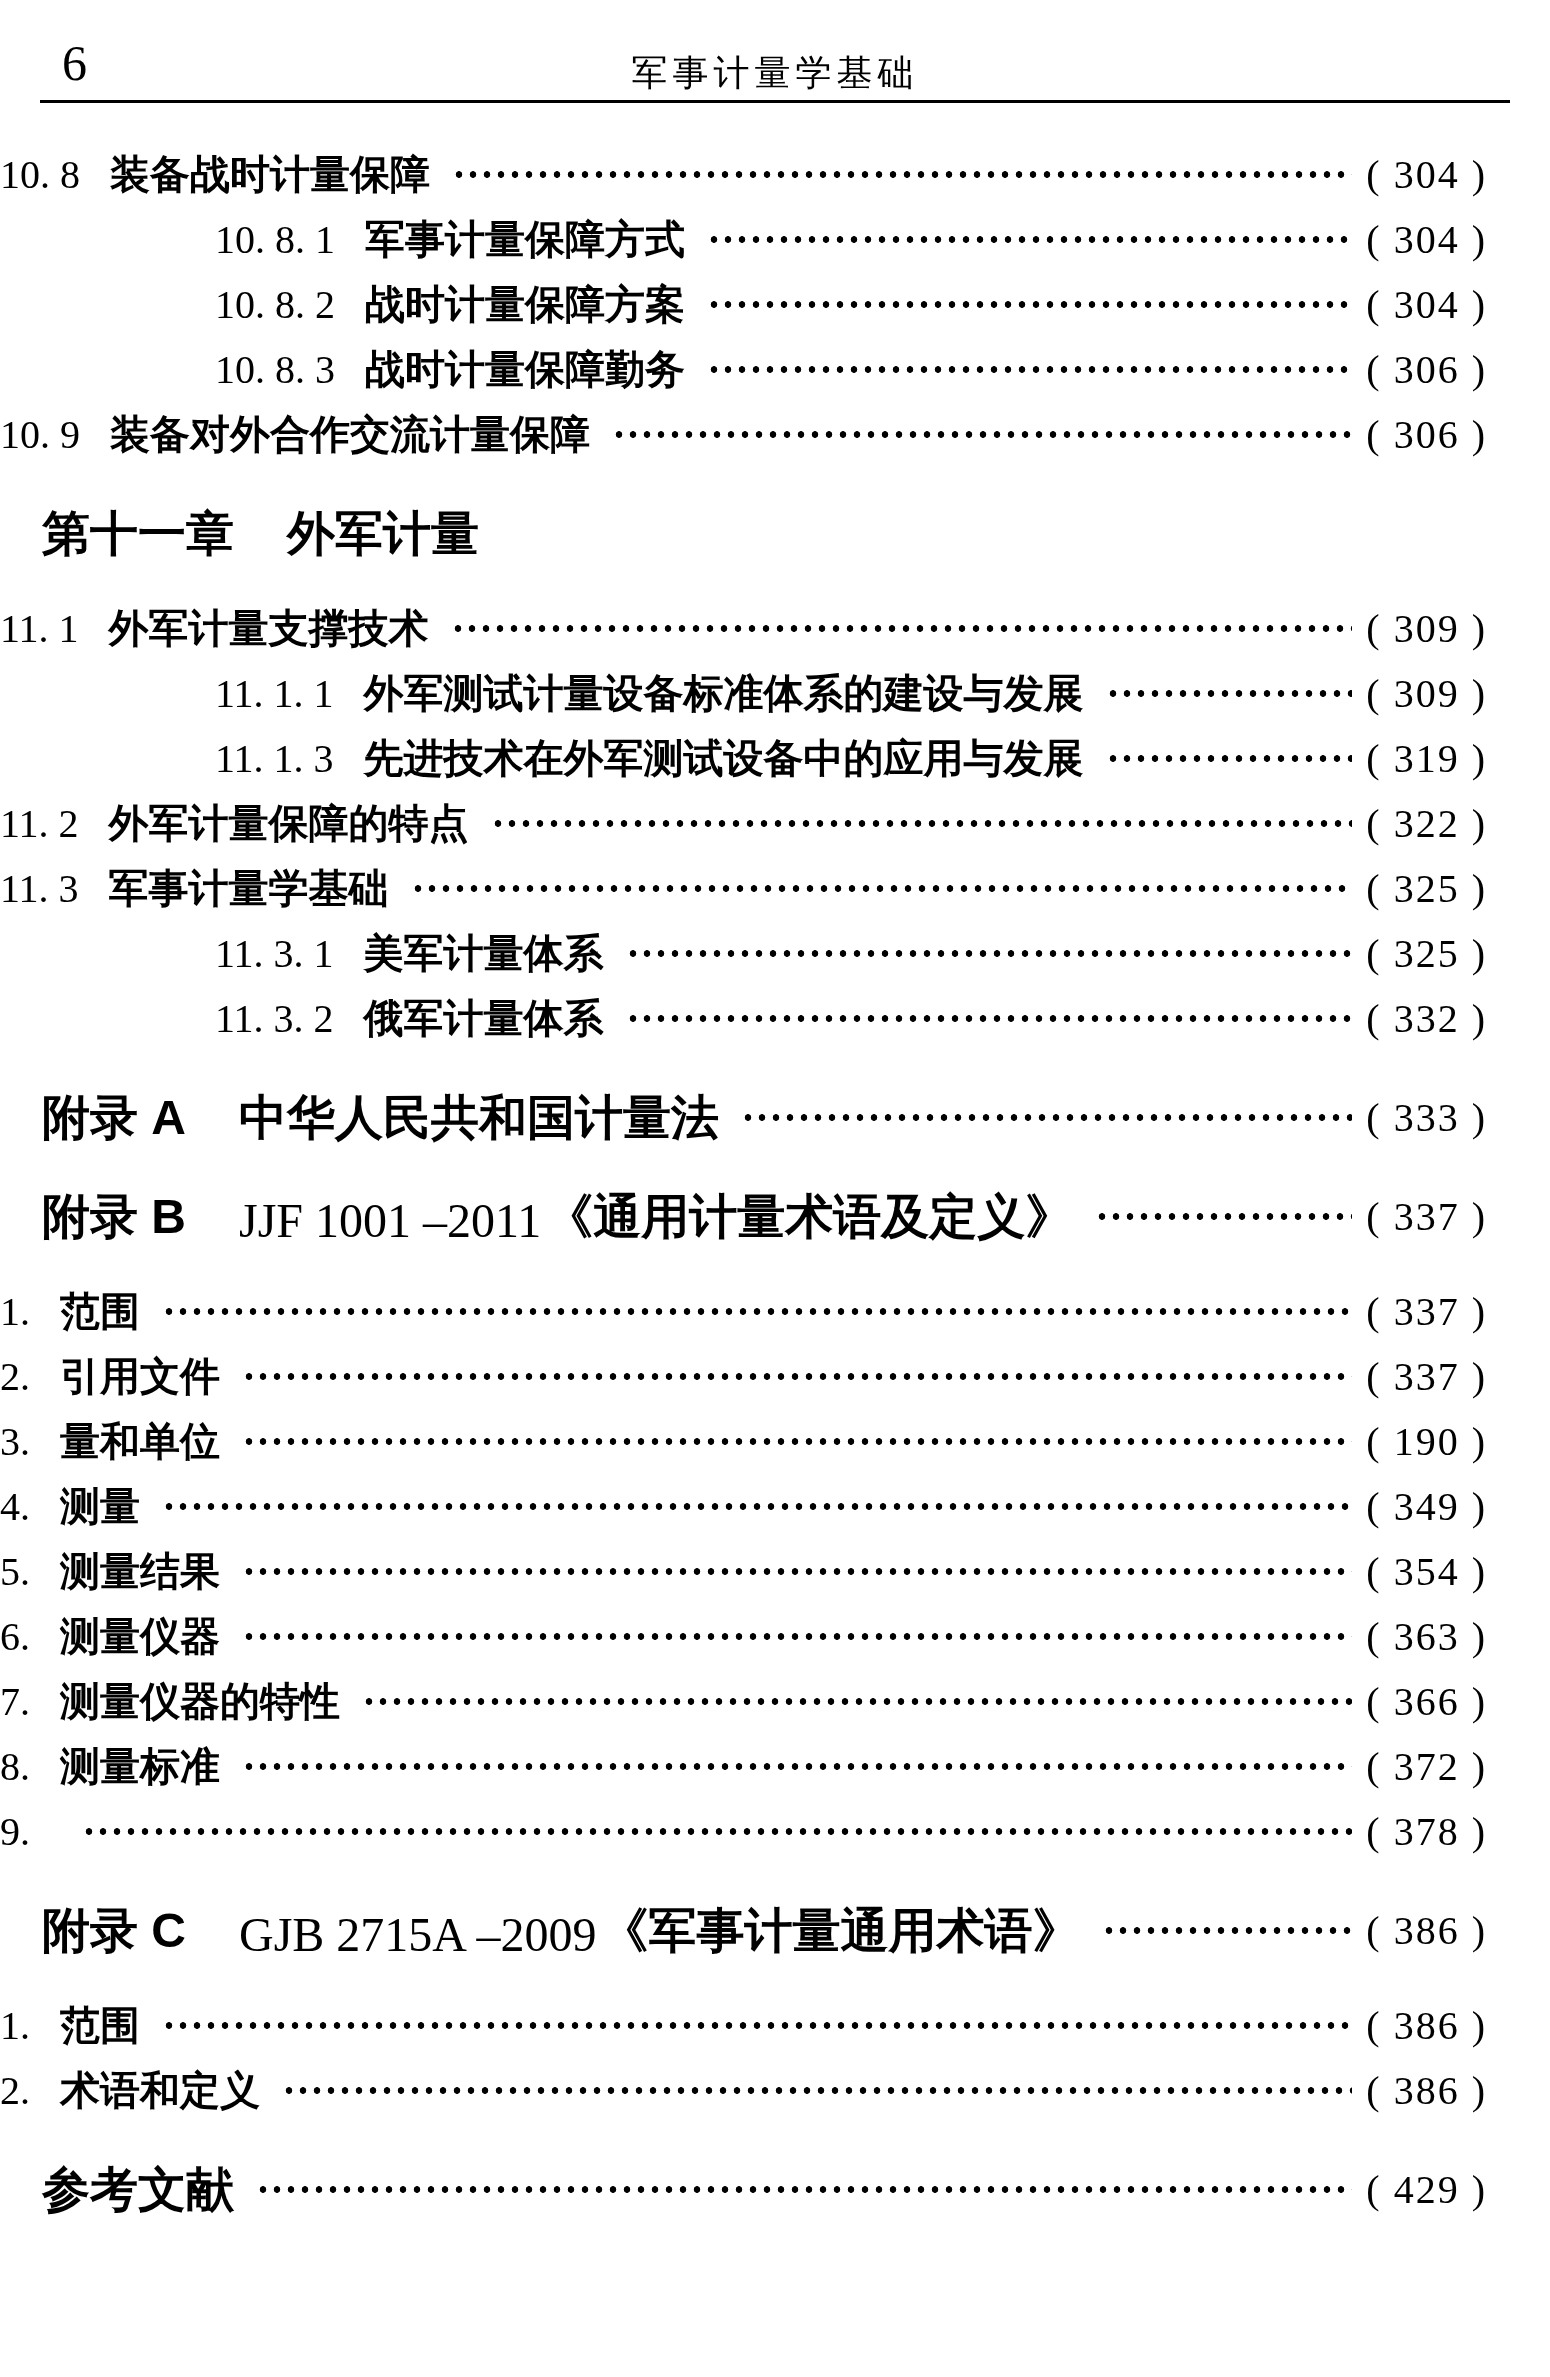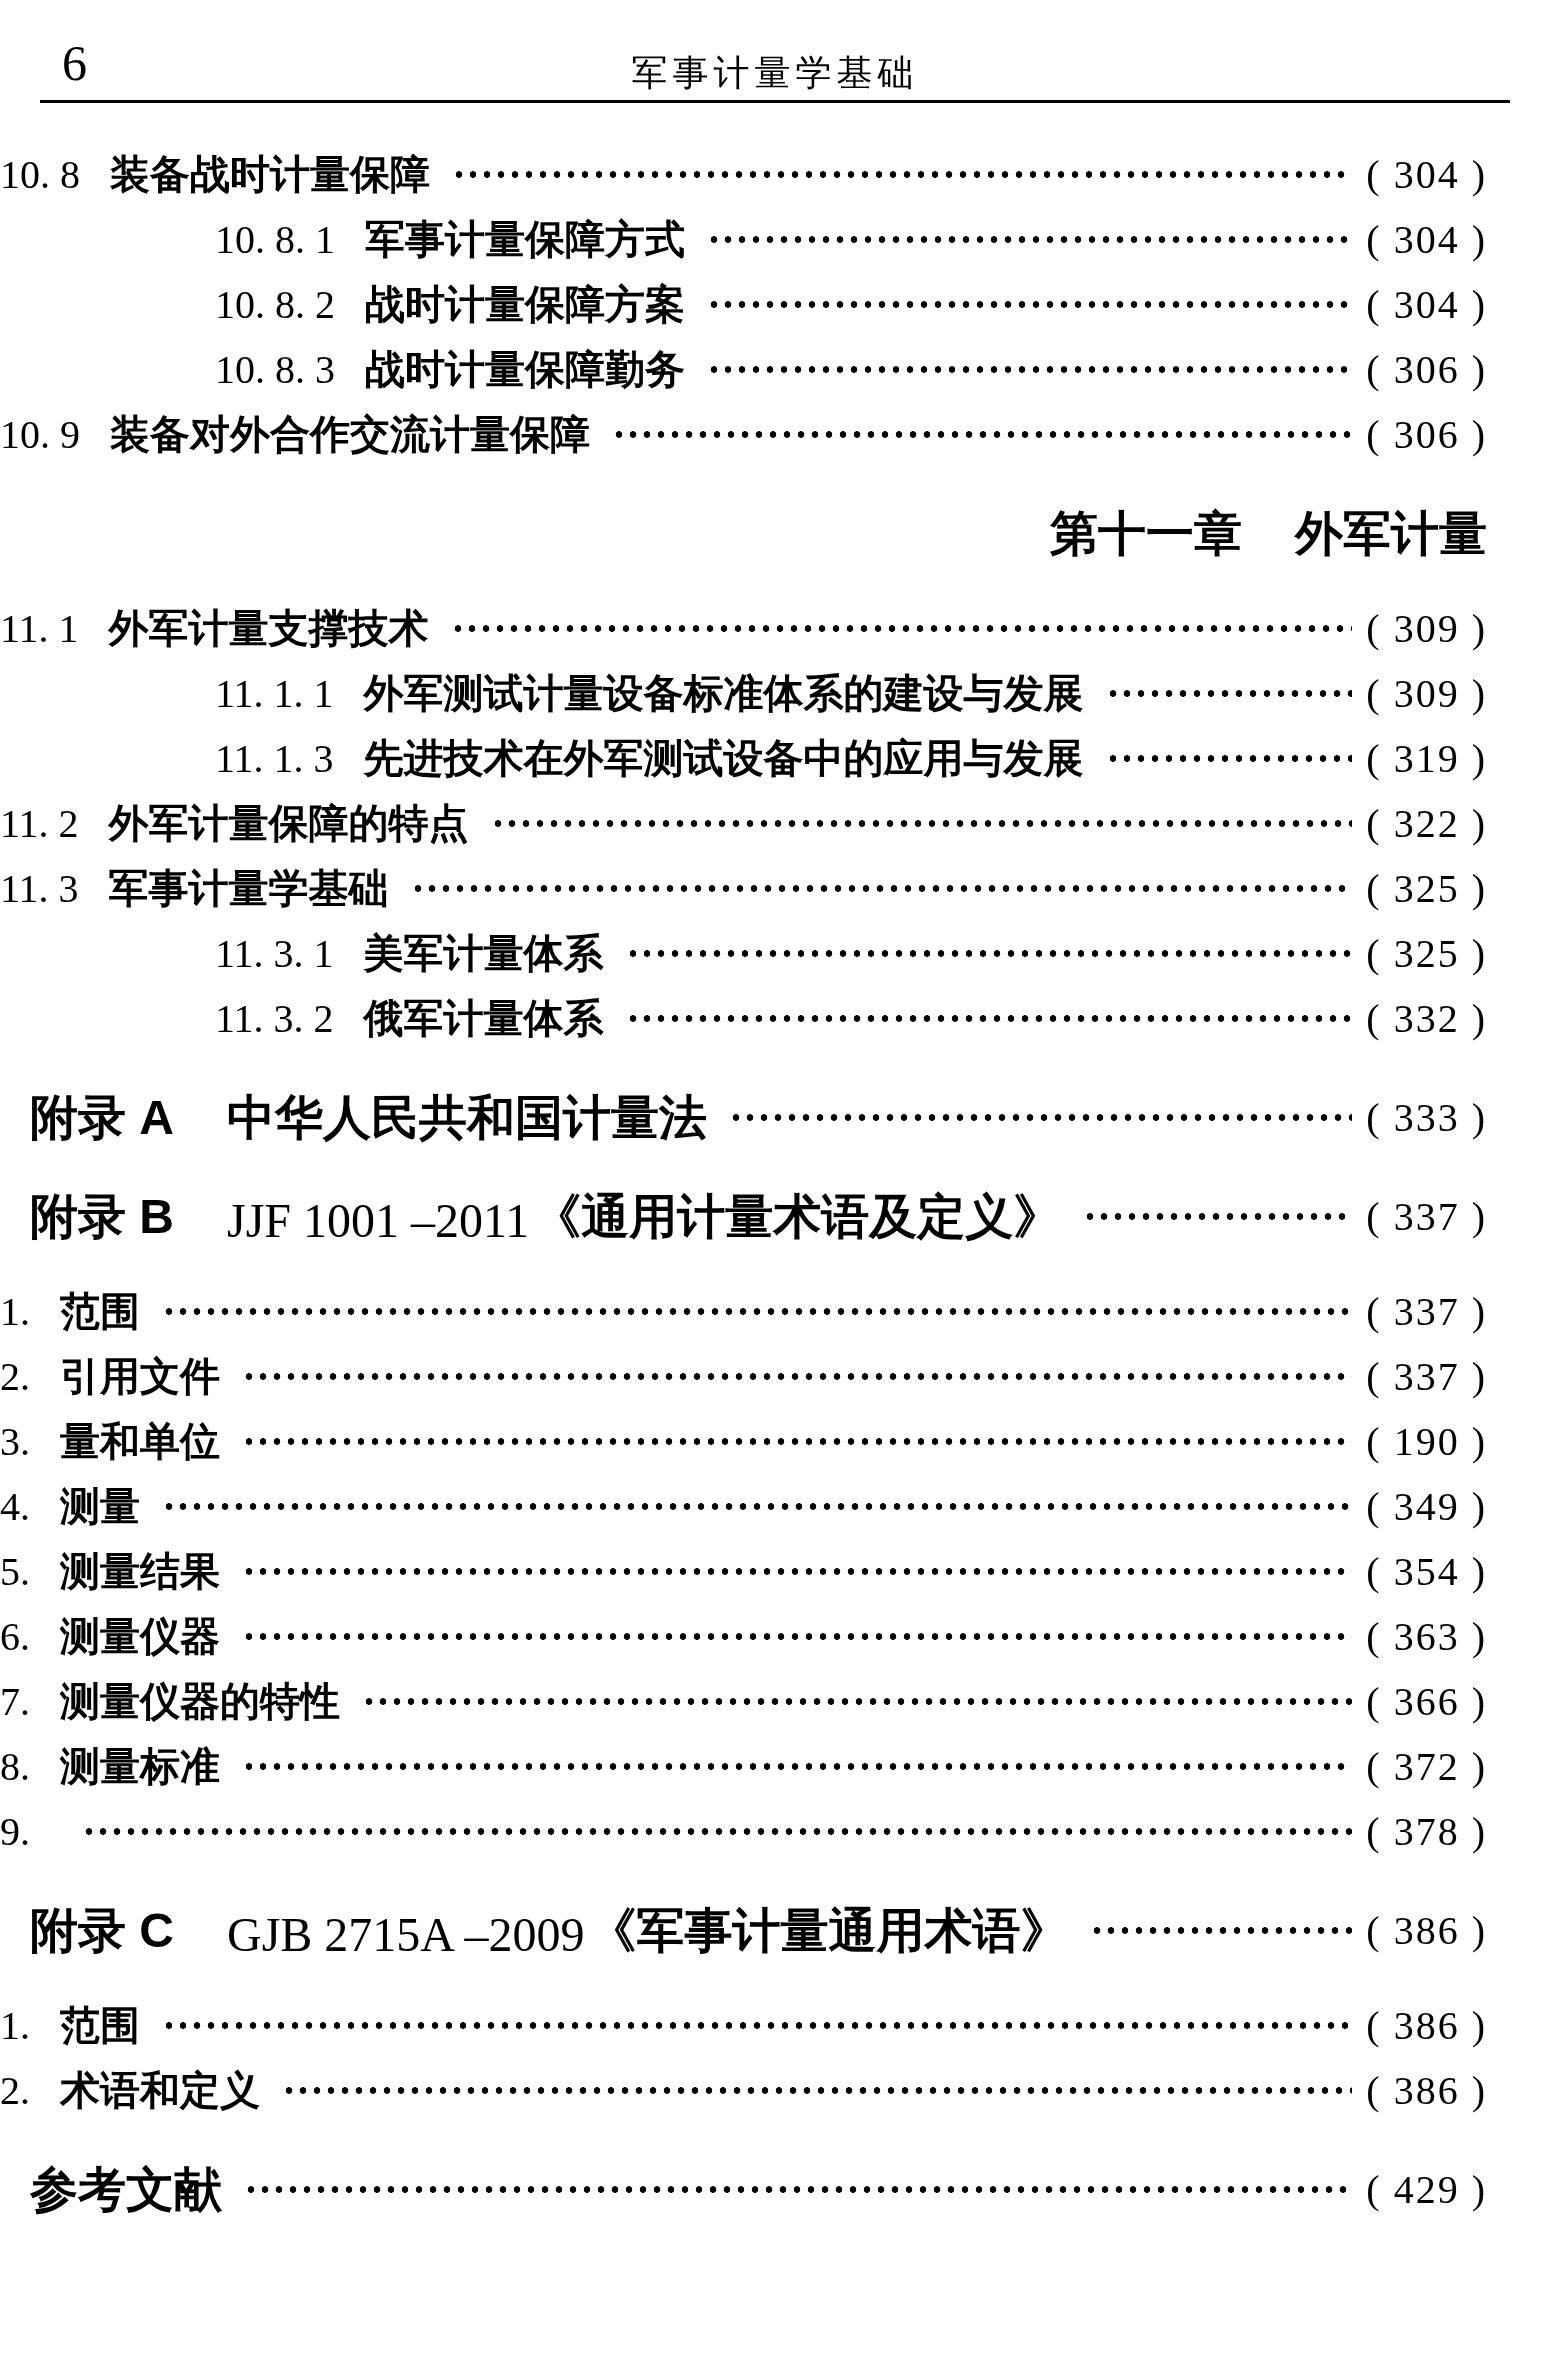--- a/index.html
+++ b/index.html
@@ -36,25 +36,25 @@
     display:flex;align-items:center;
     height:65px;
     font-size:40px;line-height:46px;
     white-space:nowrap;
   }
   .row .num{white-space:pre;margin-right:30px;}
   .row .title{white-space:pre;font-weight:bold;}
   .lvl2{}
   .lvl3{padding-left:215px;}
   .chapter,.heading{
-    padding-left:30px;
+    padding-left:42px;
     margin:34px 0 30px 0;
     font-family:"Liberation Sans","DejaVu Sans",sans-serif;
     font-weight:700;
-    font-size:48px;line-height:53px;justify-content:flex-end;
+    font-size:48px;line-height:53px;
   }
   .chapter .num,.heading .num{margin-right:53px;}
   .heading .code{
     font-family:"Liberation Serif","DejaVu Serif",serif;
     font-weight:400;margin-right:4px;margin-top:8px;
   }
   .leader{
     display:block;flex:1 1 auto;align-self:stretch;
     margin:0 14px 0 22px;
     background-image:radial-gradient(circle at 7px 50%, #000 3px, transparent 3.6px);

